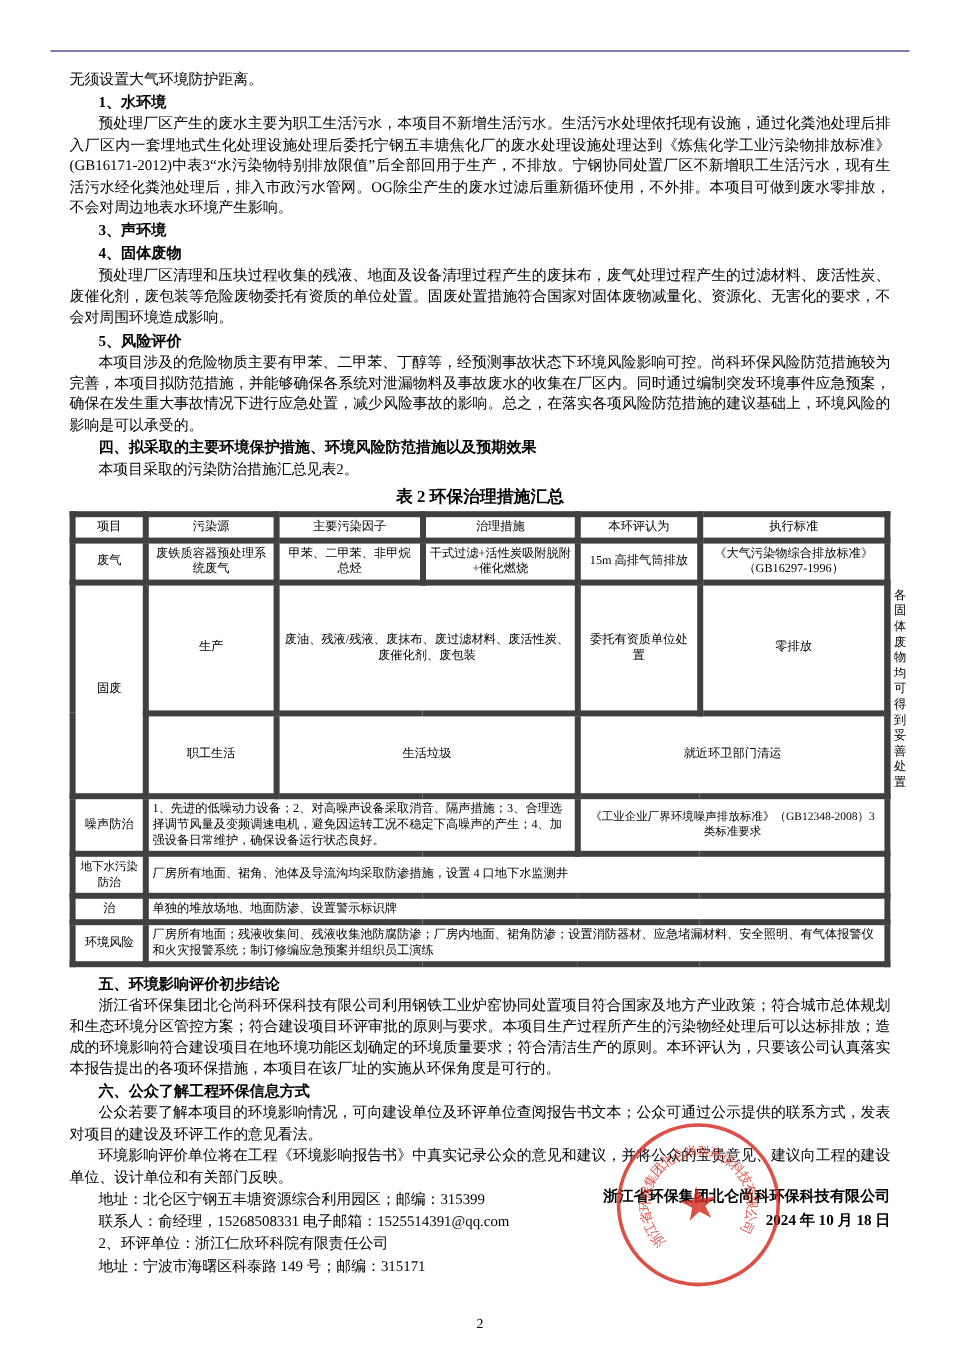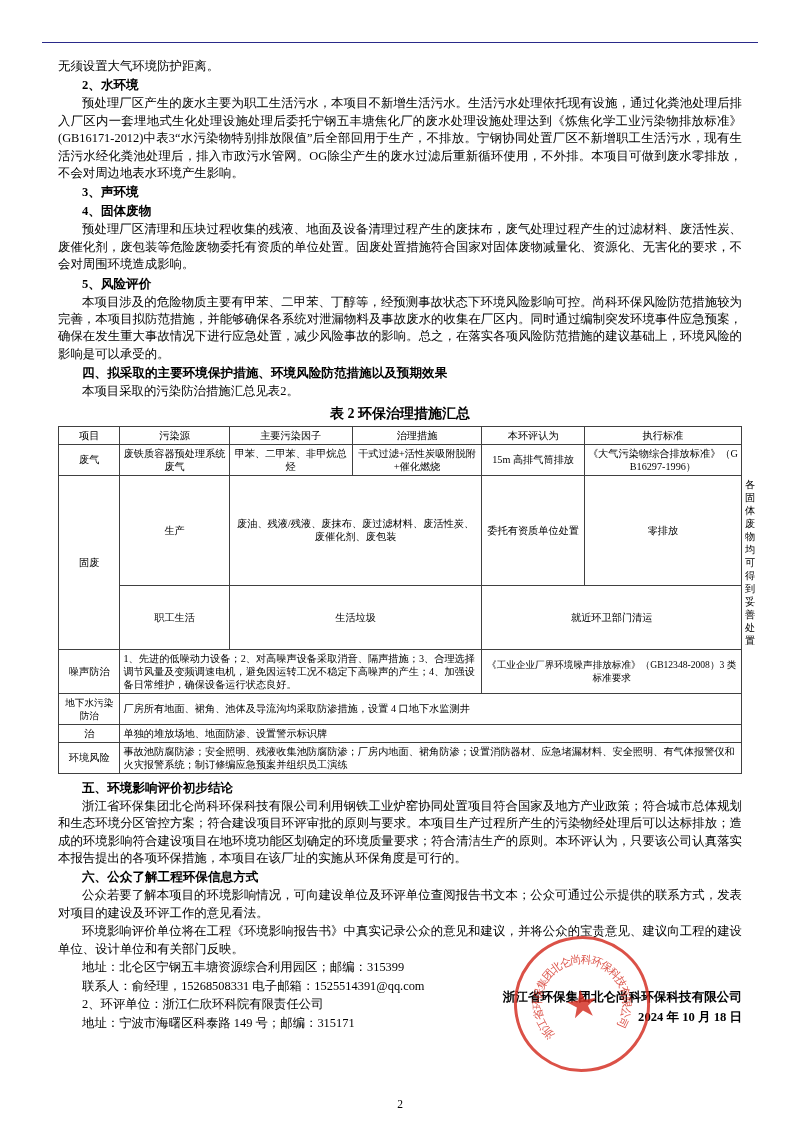--- a/index.html
+++ b/index.html
@@ -51,21 +51,21 @@
     margin: 4px 0 3px 0;
   }
   table {
     border-collapse: collapse;
     width: 100%;
     font-size: 10.2px;
     line-height: 13px;
     table-layout: fixed;
   }
   table td, table th {
-    border: 1px solid #404040;
+    border: 5px solid #404040;
     padding: 2px 3px;
     vertical-align: middle;
     word-break: break-all;
   }
   th {
     text-align: center;
     font-weight: normal;
   }
   .c { text-align: center; }
   .l { text-align: left; }
@@ -136,21 +136,21 @@
 </head>
 <body>
 
 <div class="page">
   <div class="border-top"></div>
 
   <div class="content">
 
     <p>无须设置大气环境防护距离。</p>
 
-    <p class="h2">2、水环境</p>
+    <p class="h2">1、水环境</p>
     <p class="ind1">预处理厂区产生的废水主要为职工生活污水，本项目不新增生活污水。生活污水处理依托现有设施，通过化粪池处理后排入厂区内一套埋地式生化处理设施处理后委托宁钢五丰塘焦化厂的废水处理设施处理达到《炼焦化学工业污染物排放标准》(GB16171-2012)中表3“水污染物特别排放限值”后全部回用于生产，不排放。宁钢协同处置厂区不新增职工生活污水，现有生活污水经化粪池处理后，排入市政污水管网。OG除尘产生的废水过滤后重新循环使用，不外排。本项目可做到废水零排放，不会对周边地表水环境产生影响。</p>
 
     <p class="h2">3、声环境</p>
 
     <p class="h2">4、固体废物</p>
     <p class="ind1">预处理厂区清理和压块过程收集的残液、地面及设备清理过程产生的废抹布，废气处理过程产生的过滤材料、废活性炭、废催化剂，废包装等危险废物委托有资质的单位处置。固废处置措施符合国家对固体废物减量化、资源化、无害化的要求，不会对周围环境造成影响。</p>
 
     <p class="h2">5、风险评价</p>
     <p class="ind1">本项目涉及的危险物质主要有甲苯、二甲苯、丁醇等，经预测事故状态下环境风险影响可控。尚科环保风险防范措施较为完善，本项目拟防范措施，并能够确保各系统对泄漏物料及事故废水的收集在厂区内。同时通过编制突发环境事件应急预案，确保在发生重大事故情况下进行应急处置，减少风险事故的影响。总之，在落实各项风险防范措施的建议基础上，环境风险的影响是可以承受的。</p>
 
@@ -208,21 +208,21 @@
         <tr>
           <td class="c nowrap-small">地下水污染防治</td>
           <td class="l" colspan="5">厂房所有地面、裙角、池体及导流沟均采取防渗措施，设置 4 口地下水监测井</td>
         </tr>
         <tr>
           <td class="c">治</td>
           <td class="l" colspan="5">单独的堆放场地、地面防渗、设置警示标识牌</td>
         </tr>
         <tr>
           <td class="c">环境风险</td>
-          <td class="l" colspan="5">事故池防腐防渗；安全照明、残液收集池防腐防渗；厂房内地面、裙角防渗；设置消防器材、应急堵漏材料、安全照明、有气体报警仪和火灾报警系统；制订修编应急预案并组织员工演练</td>
+          <td class="l" colspan="5">厂房所有地面；残液收集间、残液收集池防腐防渗；厂房内地面、裙角防渗；设置消防器材、应急堵漏材料、安全照明、有气体报警仪和火灾报警系统；制订修编应急预案并组织员工演练</td>
         </tr>
       </tbody>
     </table>
 
     <p class="h2 after-table">五、环境影响评价初步结论</p>
     <p class="ind1">浙江省环保集团北仑尚科环保科技有限公司利用钢铁工业炉窑协同处置项目符合国家及地方产业政策；符合城市总体规划和生态环境分区管控方案；符合建设项目环评审批的原则与要求。本项目生产过程所产生的污染物经处理后可以达标排放；造成的环境影响符合建设项目在地环境功能区划确定的环境质量要求；符合清洁生产的原则。本环评认为，只要该公司认真落实本报告提出的各项环保措施，本项目在该厂址的实施从环保角度是可行的。</p>
 
     <p class="h2">六、公众了解工程环保信息方式</p>
     <p class="ind1">公众若要了解本项目的环境影响情况，可向建设单位及环评单位查阅报告书文本；公众可通过公示提供的联系方式，发表对项目的建设及环评工作的意见看法。</p>
     <p class="ind1">环境影响评价单位将在工程《环境影响报告书》中真实记录公众的意见和建议，并将公众的宝贵意见、建议向工程的建设单位、设计单位和有关部门反映。</p>

